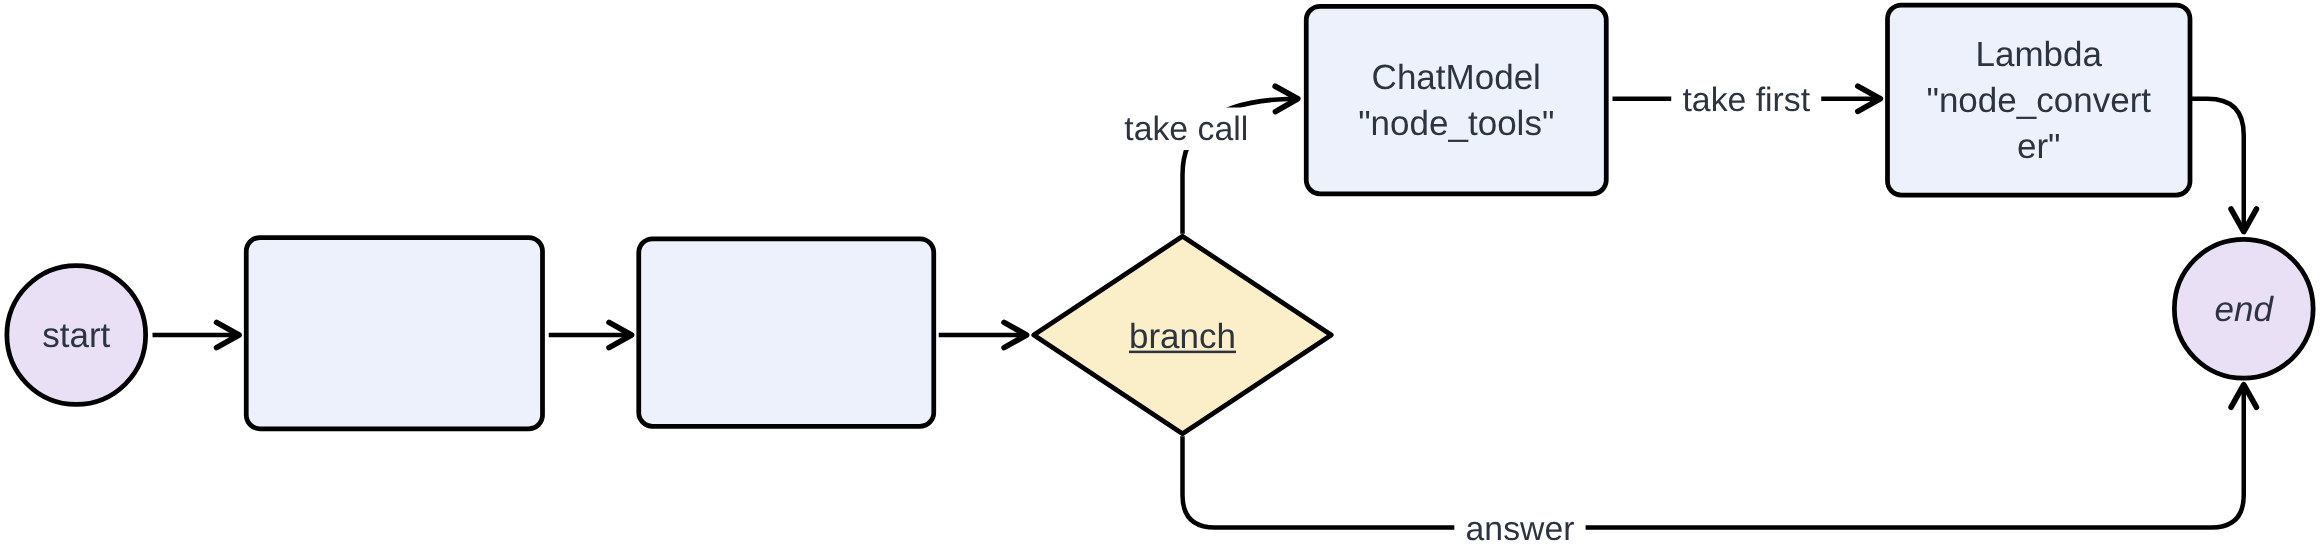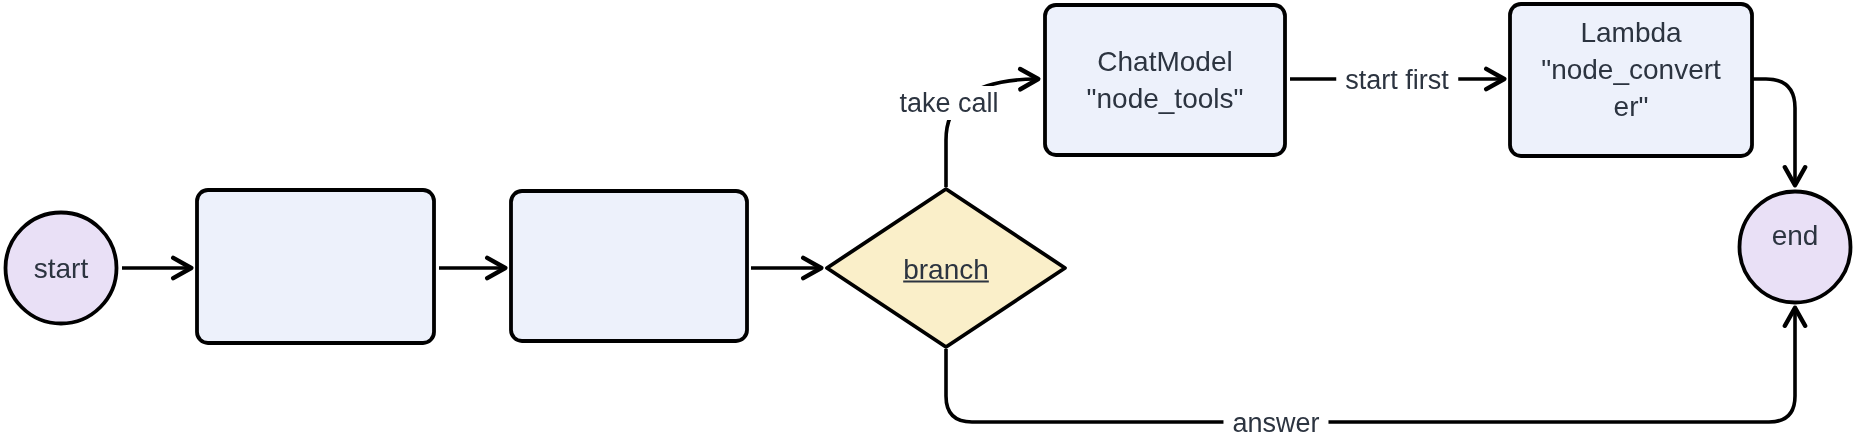--- a/index.html
+++ b/index.html
@@ -73,22 +73,22 @@
     <polygon class="shape" points="946,189 1065,268 946,347 827,268" stroke-linejoin="round" fill="#faefc9"></polygon>
     <rect class="shape" x="1045" y="5" width="240" height="150" rx="11" fill="#edf1fb"></rect>
     <rect class="shape" x="1510" y="4" width="242" height="152" rx="11" fill="#edf1fb"></rect>
     <circle class="shape" cx="1795" cy="247" r="55.5" fill="#e9e0f6"></circle>
   </svg>
 
   <div class="node-label" style="left:61px;  top:268px;">start</div>
   <div class="node-label" style="left:946px; top:269px;text-decoration:underline;">branch</div>
   <div class="node-label" style="left:1165px; top:80px;">ChatModel
 "node_tools"</div>
-  <div class="node-label" style="left:1631px; top:69px;">Lambda
+  <div class="node-label" style="left:1631px; top:80px;">Lambda
 "node_convert
 er"</div>
-  <div class="node-label" style="left:1795px; top:235px;">end</div>
+  <div class="node-label" style="left:1795px; top:247px;font-style:italic;">end</div>
 
   <div class="edge-label" style="left:949px;  top:103px;">take call</div>
-  <div class="edge-label" style="left:1397px; top:80px;">start first</div>
-  <div class="edge-label" style="left:1276px; top:423px;">answer</div>
+  <div class="edge-label" style="left:1397px; top:80px;">take first</div>
+  <div class="edge-label" style="left:1216px; top:423px;">answer</div>
 
 </div>
 
 </body></html>

